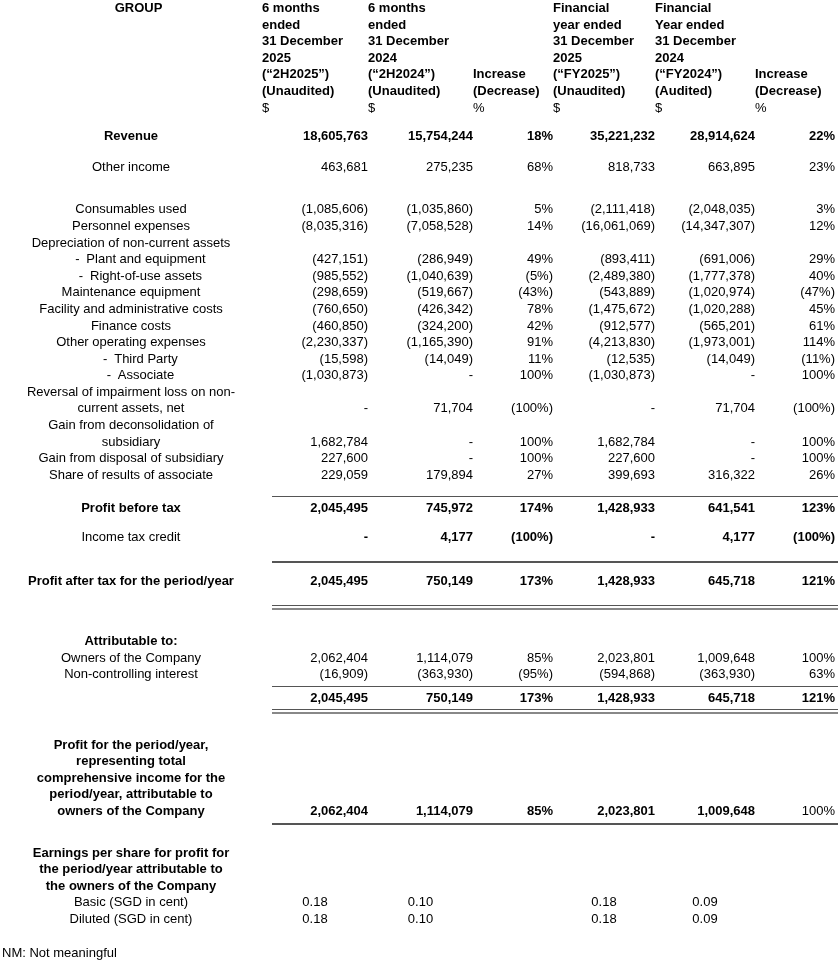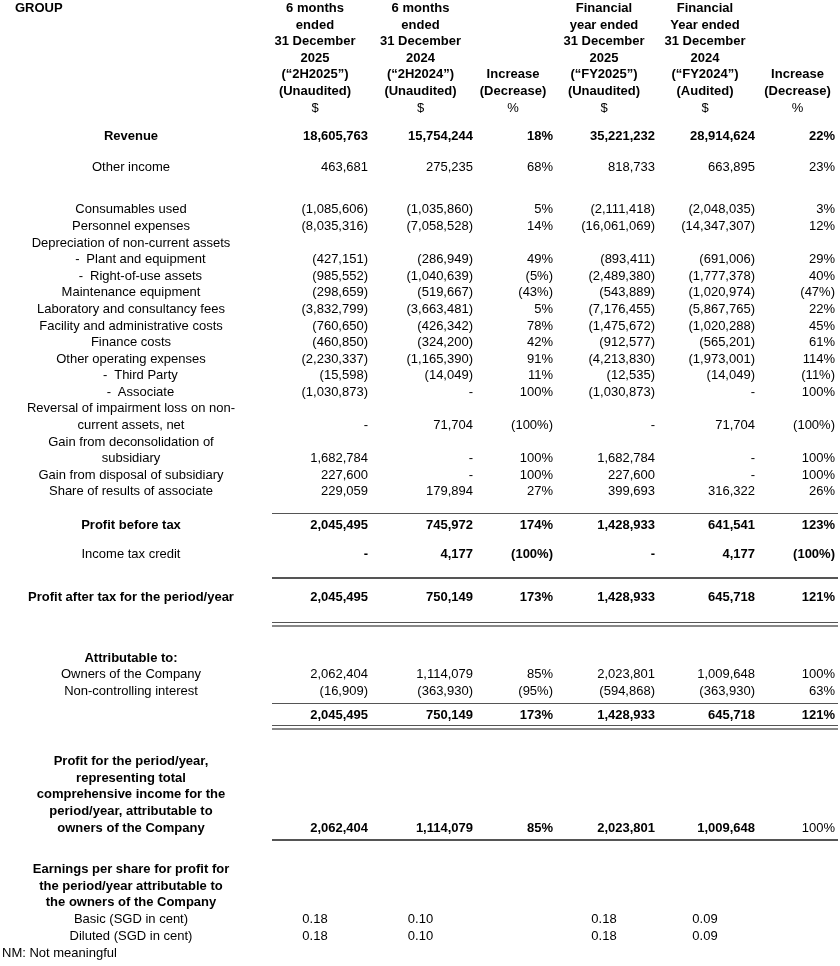--- a/index.html
+++ b/index.html
@@ -52,27 +52,27 @@
     white-space: nowrap;
   }
   td.num.c6 { padding-right: 5px; margin-top: 24px; }
   td.center { text-align: center; padding-right: 0; }
 
   .b { font-weight: bold; }
 
   
   .hdr td {
     vertical-align: bottom;
-    text-align: center;
+    text-align: left;
     font-weight: bold;
     line-height: 16.4px;
     padding-bottom: 0;
   }
   .hdr td.grouplabel {
-    text-align: left;
+    text-align: center;
     vertical-align: top;
     padding-left: 15px;
   }
   .dollar { font-weight: normal; }
   .sp8 td { height: 8px; line-height: 8px; font-size: 1px; }
   .sp10 td { height: 10px; line-height: 10px; font-size: 1px; }
   .sp12 td { height: 12px; line-height: 12px; font-size: 1px; }
   .sp14 td { height: 14px; line-height: 14px; font-size: 1px; }
   .sp18 td { height: 18px; line-height: 18px; font-size: 1px; }
   .sp22 td { height: 22px; line-height: 22px; font-size: 1px; }
@@ -276,29 +276,20 @@
       <tr>
         <td class="label">Maintenance equipment</td>
         <td class="num">(298,659)</td>
         <td class="num">(519,667)</td>
         <td class="num">(43%)</td>
         <td class="num">(543,889)</td>
         <td class="num">(1,020,974)</td>
         <td class="num c6">(47%)</td>
       </tr>
 
-      <tr>
-        <td class="label">Laboratory and consultancy fees</td>
-        <td class="num">(3,832,799)</td>
-        <td class="num">(3,663,481)</td>
-        <td class="num">5%</td>
-        <td class="num">(7,176,455)</td>
-        <td class="num">(5,867,765)</td>
-        <td class="num c6">22%</td>
-      </tr>
 
       <tr>
         <td class="label">Facility and administrative costs</td>
         <td class="num">(760,650)</td>
         <td class="num">(426,342)</td>
         <td class="num">78%</td>
         <td class="num">(1,475,672)</td>
         <td class="num">(1,020,288)</td>
         <td class="num c6">45%</td>
       </tr>

